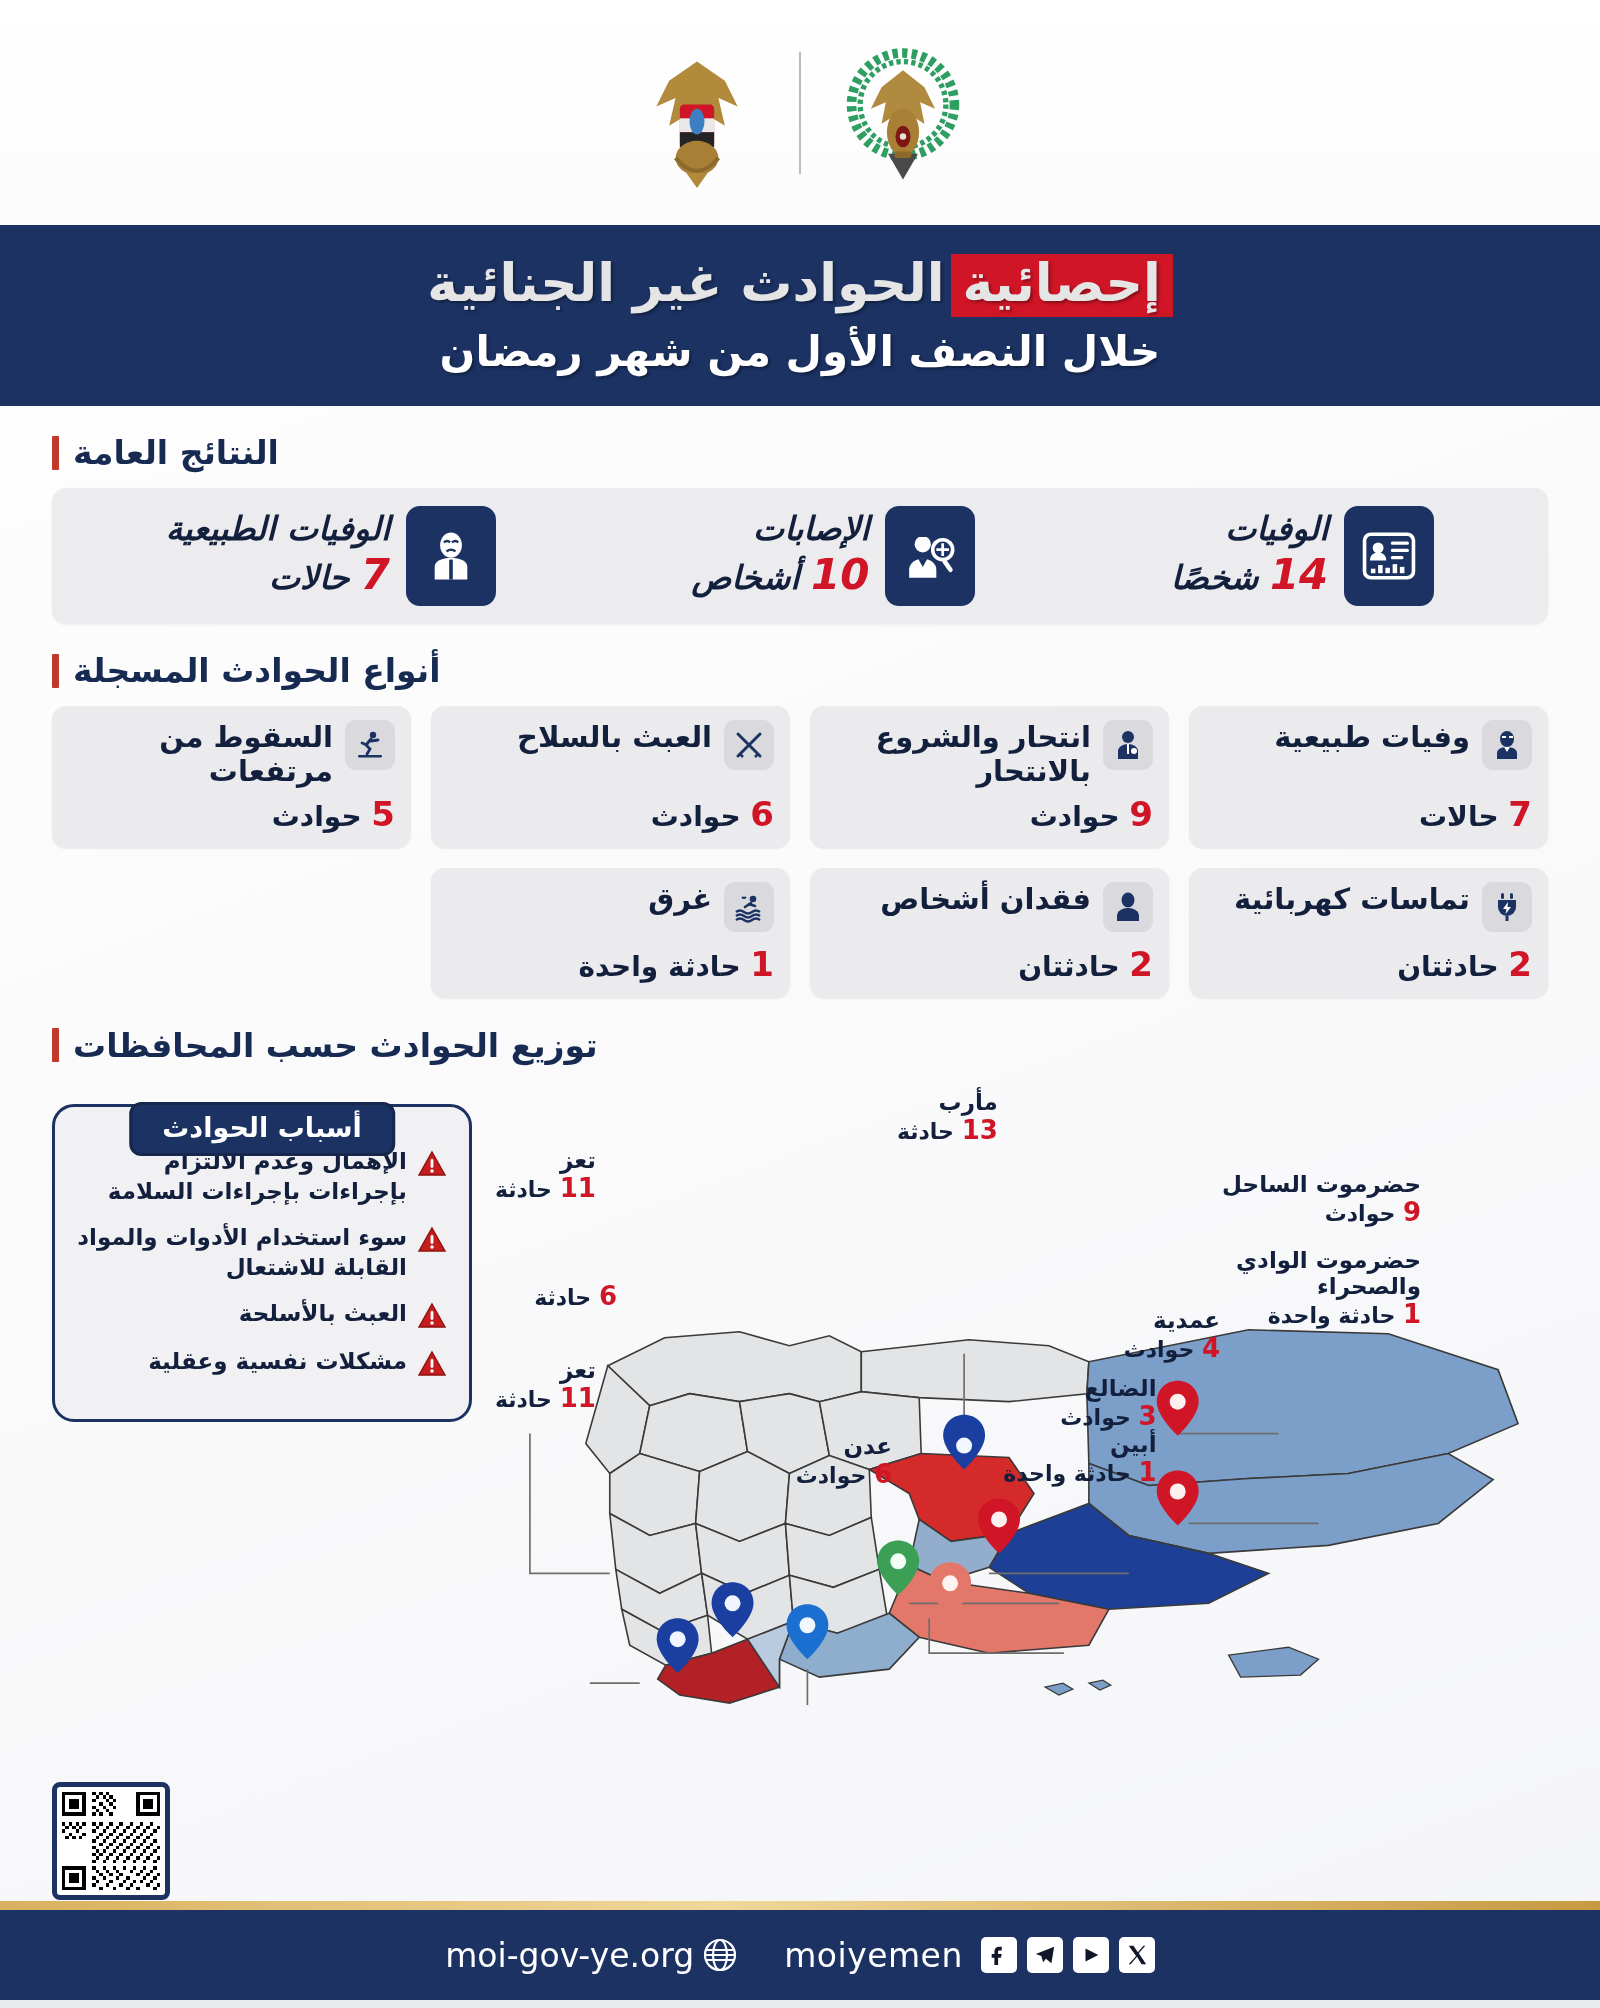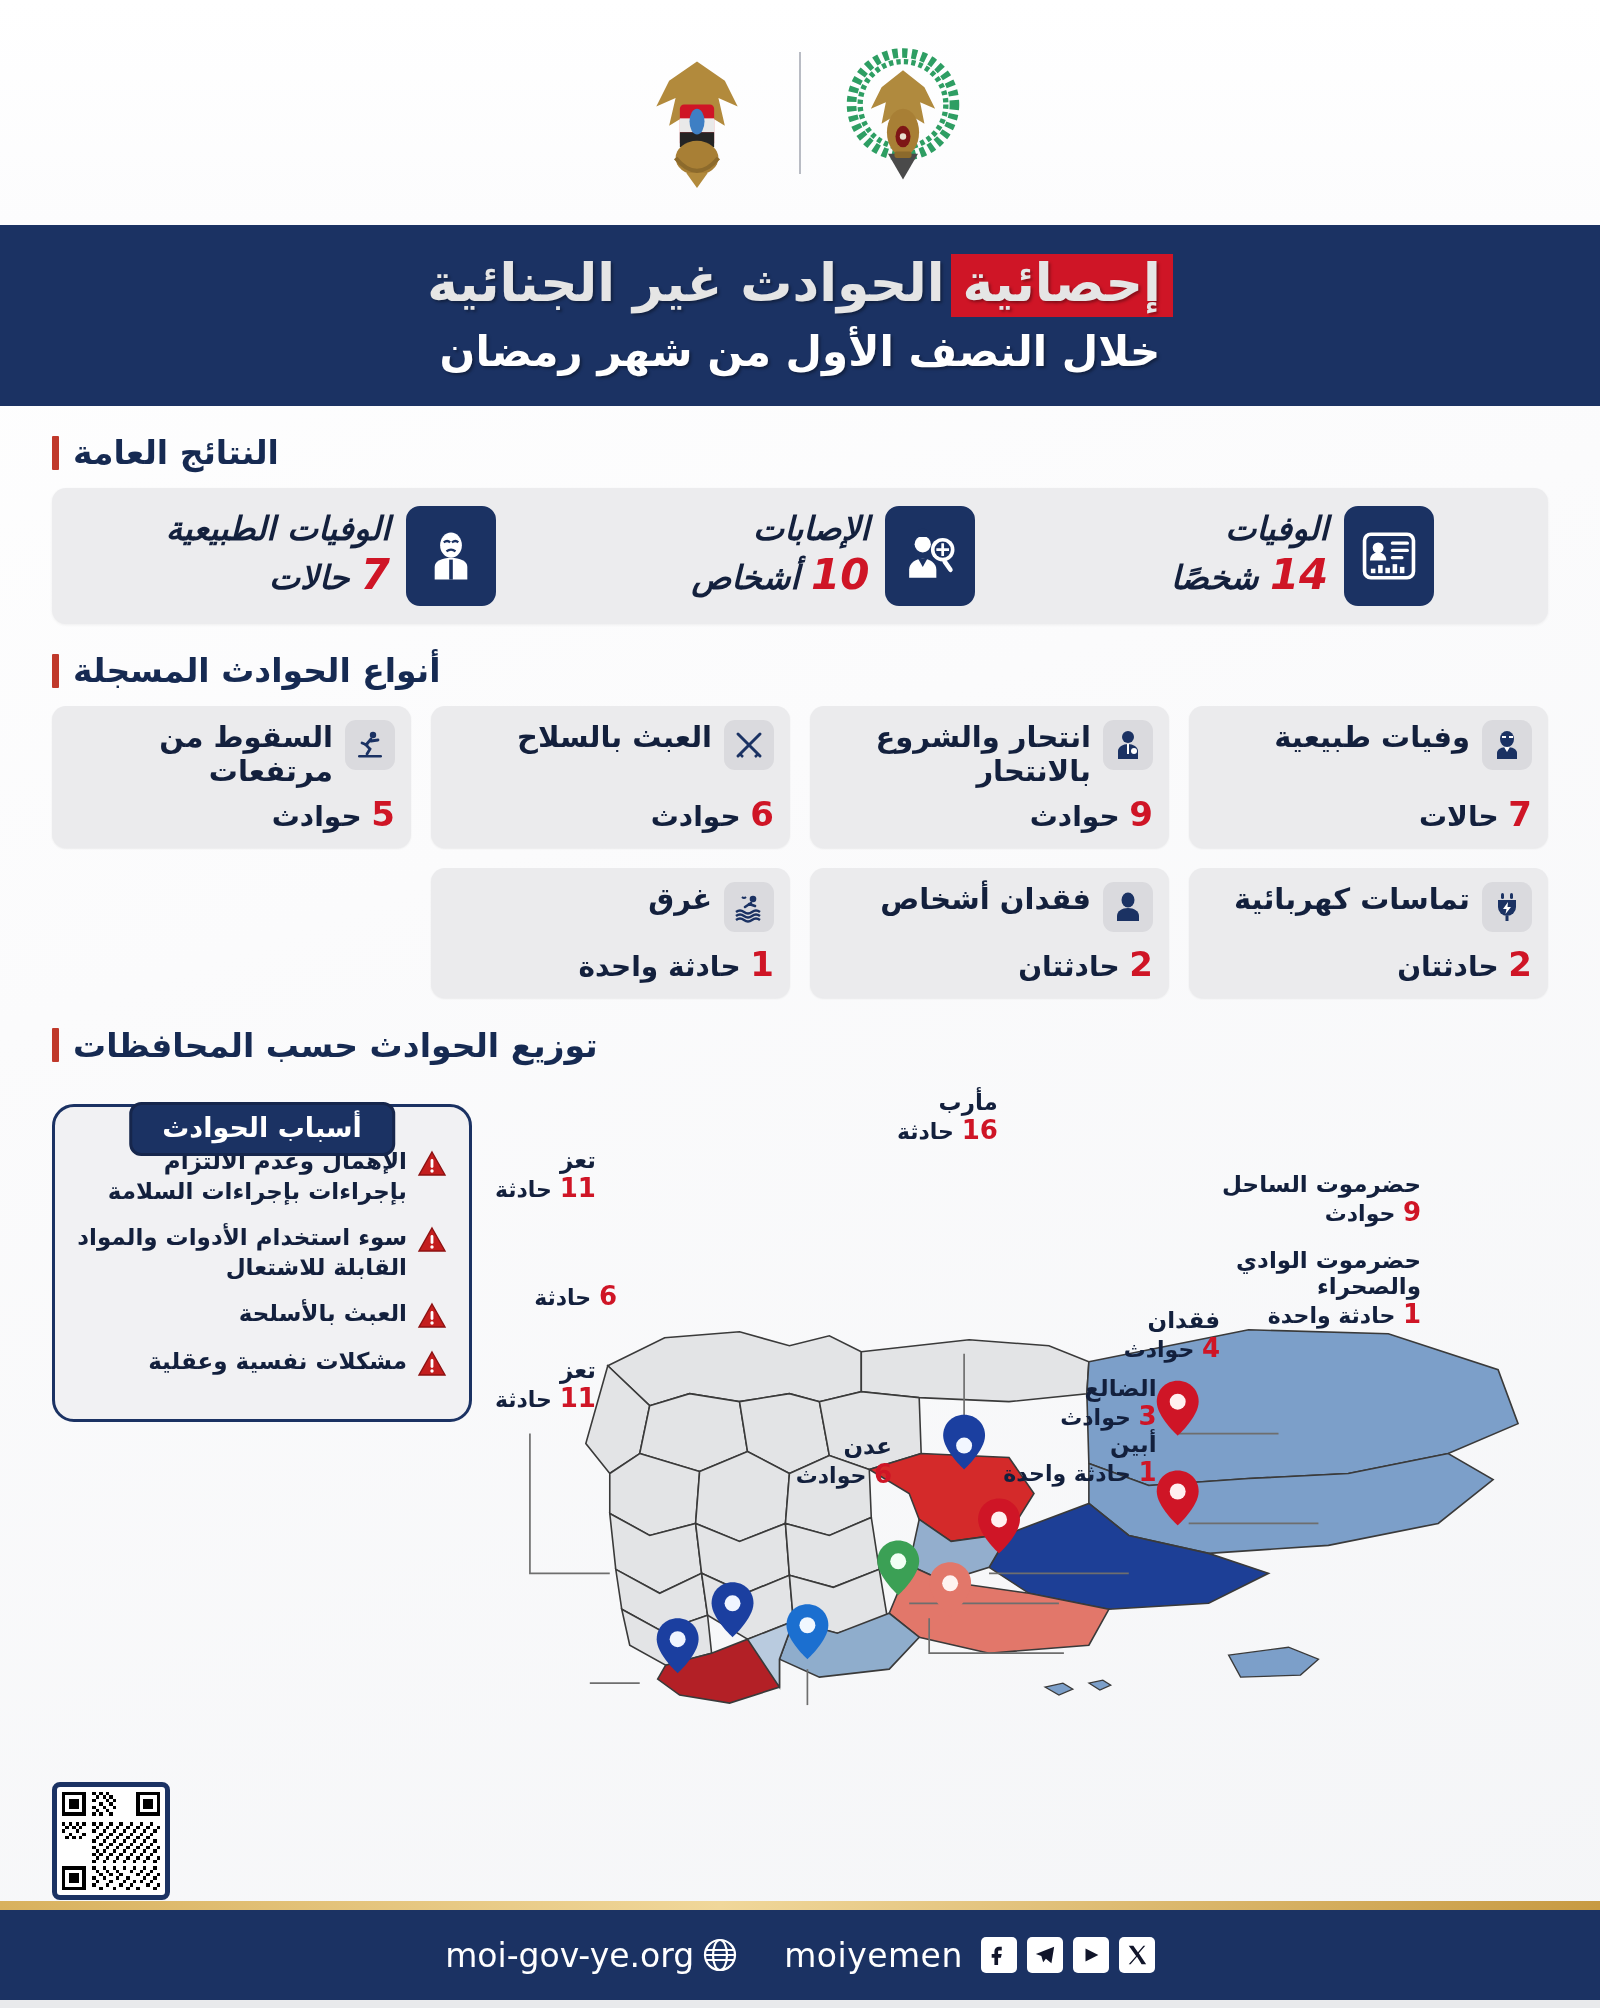--- a/index.html
+++ b/index.html
@@ -721,21 +721,21 @@
             </g>
             <g>
               <path d="M167 366c0-12 9-21 21-21s21 9 21 21c0 15-21 34-21 34s-21-19-21-34z" fill="#1b3fa0"></path>
               <circle cx="188" cy="366" r="8" fill="#f0f5ff"></circle>
             </g>
           </g>
         </svg>
 
         <div class="map-label" style="top:4px; right:52%;">
           <span class="ml-name">مأرب</span>
-          <span class="ml-val"><span class="ml-num">16</span> <span>حادثة</span></span>
+          <span class="ml-val"><span class="ml-num">13</span> <span>حادثة</span></span>
         </div>
 
         <div class="map-label" style="top:62px; right:90%;">
           <span class="ml-name">تعز</span>
           <span class="ml-val"><span class="ml-num">11</span> <span>حادثة</span></span>
         </div>
 
         <div class="map-label" style="top:196px; right:88%;">
           <span class="ml-val"><span class="ml-num">6</span> <span>حادثة</span></span>
         </div>
@@ -754,21 +754,21 @@
           <span class="ml-name">أبين</span>
           <span class="ml-val"><span class="ml-num">1</span> <span>حادثة واحدة</span></span>
         </div>
 
         <div class="map-label" style="top:290px; right:37%;">
           <span class="ml-name">الضالع</span>
           <span class="ml-val"><span class="ml-num">3</span> <span>حوادث</span></span>
         </div>
 
         <div class="map-label" style="top:222px; right:31%;">
-          <span class="ml-name">فقدان</span>
+          <span class="ml-name">عمدية</span>
           <span class="ml-val"><span class="ml-num">4</span> <span>حوادث</span></span>
         </div>
 
         <div class="map-label" style="top:162px; right:12%; white-space:normal; width:210px;">
           <span class="ml-name">حضرموت الوادي والصحراء</span>
           <span class="ml-val"><span class="ml-num">1</span> <span>حادثة واحدة</span></span>
         </div>
 
         <div class="map-label" style="top:86px; right:12%;">
           <span class="ml-name">حضرموت الساحل</span>

